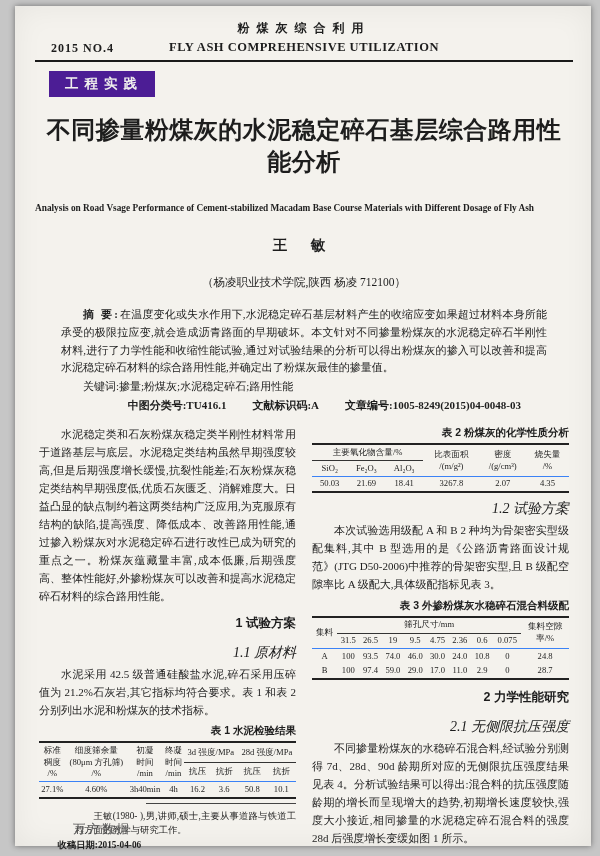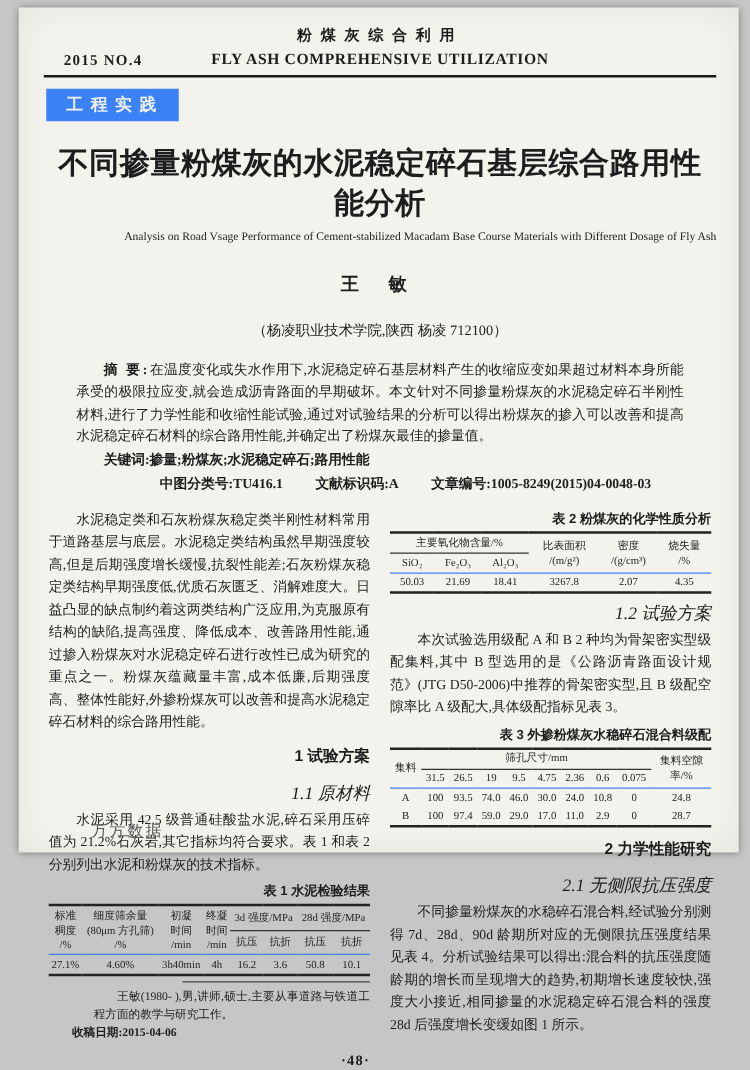--- a/index.html
+++ b/index.html
@@ -6,53 +6,53 @@
   html,body { width:600px; height:856px; }
   body {
     background:#c6c6c6;
     font-family:"Liberation Serif","DejaVu Serif",serif;
     color:#1d1d1d;
     position:relative;
     overflow:hidden;
   }
   .page {
     position:absolute; left:15px; top:6px;
-    width:576px; height:676px;
+    width:576px; height:840px;
     background:#f4f2ed;
     box-shadow:0 0 6px rgba(0,0,0,.45), inset 0 0 30px rgba(0,0,0,.06);
     padding:10px 18px 0 20px;
   }
   .pre { white-space:pre-line; }
 
   
   .jname { text-align:center; font-weight:bold; font-size:12px; letter-spacing:7px; padding-top:4px; }
   .jrow  { position:relative; height:18px; margin-top:3px; }
   .jissue { position:absolute; left:16px; top:1px; font-weight:bold; font-size:12px; letter-spacing:1px; }
   .jen    { text-align:center; font-weight:bold; font-size:12.5px; letter-spacing:.5px; }
   .jrule  { border-bottom:2.5px solid #1a1a1a; margin-top:2px; }
 
   .badge {
-    display:inline-block; background:#3b82f6; color:#f0f0ee;
+    display:inline-block; background:#4c1d95; color:#f0f0ee;
     font-size:13.5px; font-weight:bold; letter-spacing:6px;
-    padding:4px 12px 4px 16px; margin:9px 0 0 2px;
+    padding:4px 12px 4px 16px; margin:9px 0 0 14px;
   }
 
   
   .title   { text-align:center; font-size:24px; font-weight:bold; letter-spacing:.5px; margin-top:17px; }
-  .title-en{ text-align:right; font-size:9.3px; font-weight:normal; margin-top:7px; }
+  .title-en{ text-align:left; font-size:9.3px; font-weight:bold; margin-top:25px; }
   .author  { text-align:center; font-size:14.5px; font-weight:bold; letter-spacing:10px; margin-top:23px; }
   .affil   { text-align:center; font-size:11.5px; margin-top:20px; }
 
   
   .abstract {
     margin:16px 26px 0 26px; font-size:11px; line-height:1.62;
     text-align:justify; text-indent:2em;
   }
   .abstract b { letter-spacing:2px; }
-  .kwline  { margin:1px 26px 0 26px; font-size:11px; line-height:1.6; font-weight:bold; text-indent:2em; }
+  .kwline  { margin:1px 26px 0 26px; font-size:11px; line-height:1.6; font-weight:normal; text-indent:2em; }
   .metaline{ margin:1px 26px 0 26px; font-size:11px; line-height:1.6; font-weight:bold; text-indent:2em;text-align:right; }
   .metaline span { margin-right:26px; }
 
   
   .cols { display:flex; gap:16px; margin:12px 4px 0 4px; height:398px; }
   .col  { width:50%; display:flex; flex-direction:column;align-items:flex-end; }
   .col p { font-size:11px; line-height:1.63; text-align:justify; text-indent:2em; }
   h3 { font-size:12.5px; font-weight:bold; margin:9px 0 5px 0;
        font-family:"Liberation Sans","DejaVu Sans",sans-serif; }
   h4 { font-size:14px; font-weight:normal; font-style:italic; margin:7px 0 4px 0; }

